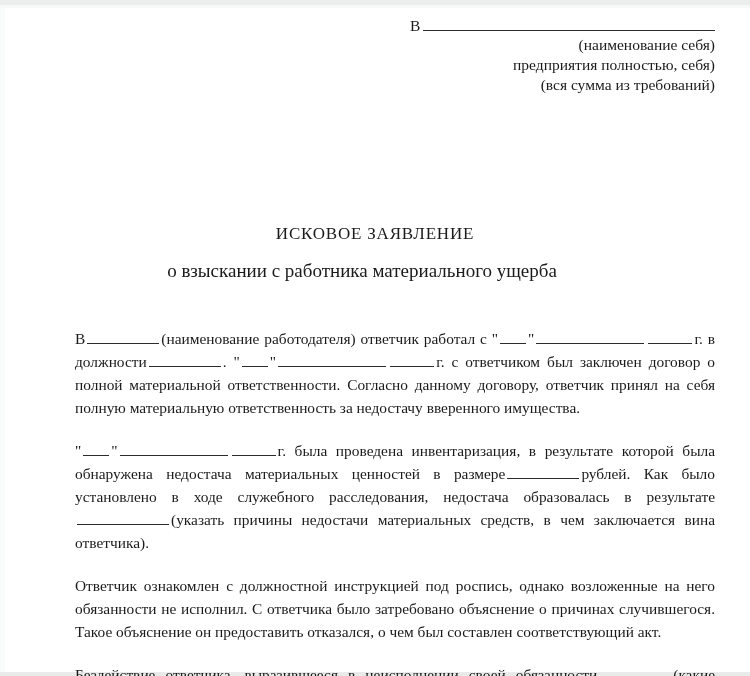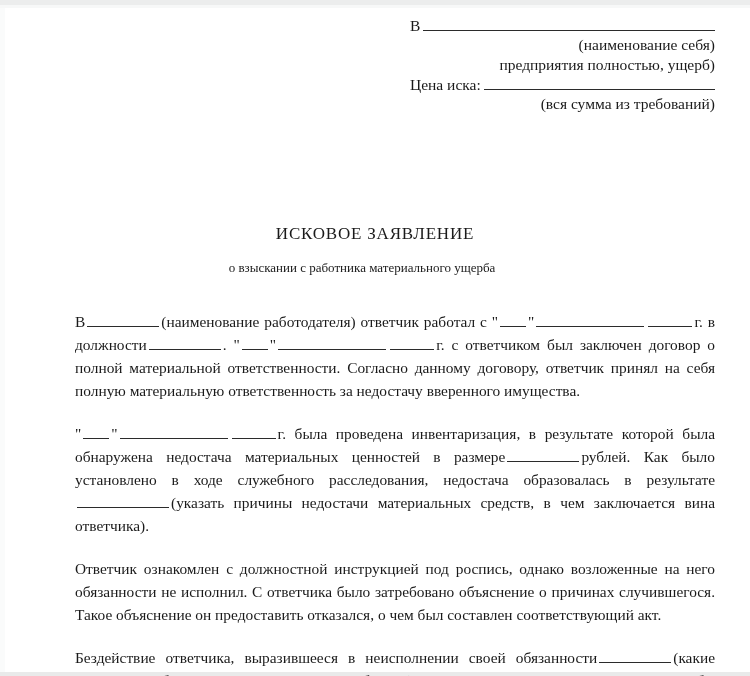--- a/index.html
+++ b/index.html
@@ -91,36 +91,36 @@
     font-size: 17px;
     font-weight: normal;
     letter-spacing: 0.8px;
   }
   .subtitle {
     position: absolute;
     left: 0;
     top: 260px;
     width: 724px;
     text-align: center;
-    font-size: 13px;
+    font-size: 19px;
   }
 
   
   .body {
     position: absolute;
     left: 75px;
     top: 310px;
     width: 640px;
   }
   .para {
     font-size: 15.4px;
     line-height: 23px;
     text-align: justify;
     text-justify: inter-word;
-    margin: 0 0 20px 0;
+    margin: 17px 0 20px 0;
     hyphens: none;
   }
   .para:last-child { margin-bottom: 0; }
 
   
   .blank {
     display: inline-block;
     border-bottom: 1.3px solid #2b2b2b;
     vertical-align: baseline;
     height: 13px;
@@ -143,27 +143,23 @@
   <div class="edge-bottom"></div>
 
   <div class="header">
 
     <div class="hdr-row">
       <span class="hdr-label">В</span>
       <span class="hdr-rule"></span>
     </div>
     <div class="hdr-caption">(наименование себя)</div>
 
-    <div class="hdr-caption">предприятия полностью, ущерб)</div>
+    <div class="hdr-caption">предприятия полностью, себя)</div>
 
 
-    <div class="hdr-row">
-      <span class="hdr-label">Цена иска:</span>
-      <span class="hdr-rule"></span>
-    </div>
     <div class="hdr-caption">(вся сумма из требований)</div>
 
   </div>
 
   <div class="title">ИСКОВОЕ ЗАЯВЛЕНИЕ</div>
   <div class="subtitle">о взыскании с работника материального ущерба</div>
 
   <div class="body">
 
     <p class="para"><span>В</span><span class="blank b-md"></span><span>(наименование работодателя) ответчик работал с "</span><span class="blank b-xs"></span><span>"</span><span class="blank b-xl"></span><span class="blank b-sm"></span><span>г. в должности</span><span class="blank b-md"></span><span>. "</span><span class="blank b-xs"></span><span>"</span><span class="blank b-xl"></span><span class="blank b-sm"></span><span>г. с ответчиком был заключен договор о полной материальной ответственности. Согласно данному договору, ответчик принял на себя полную материальную ответственность за недостачу вверенного имущества.</span></p>

